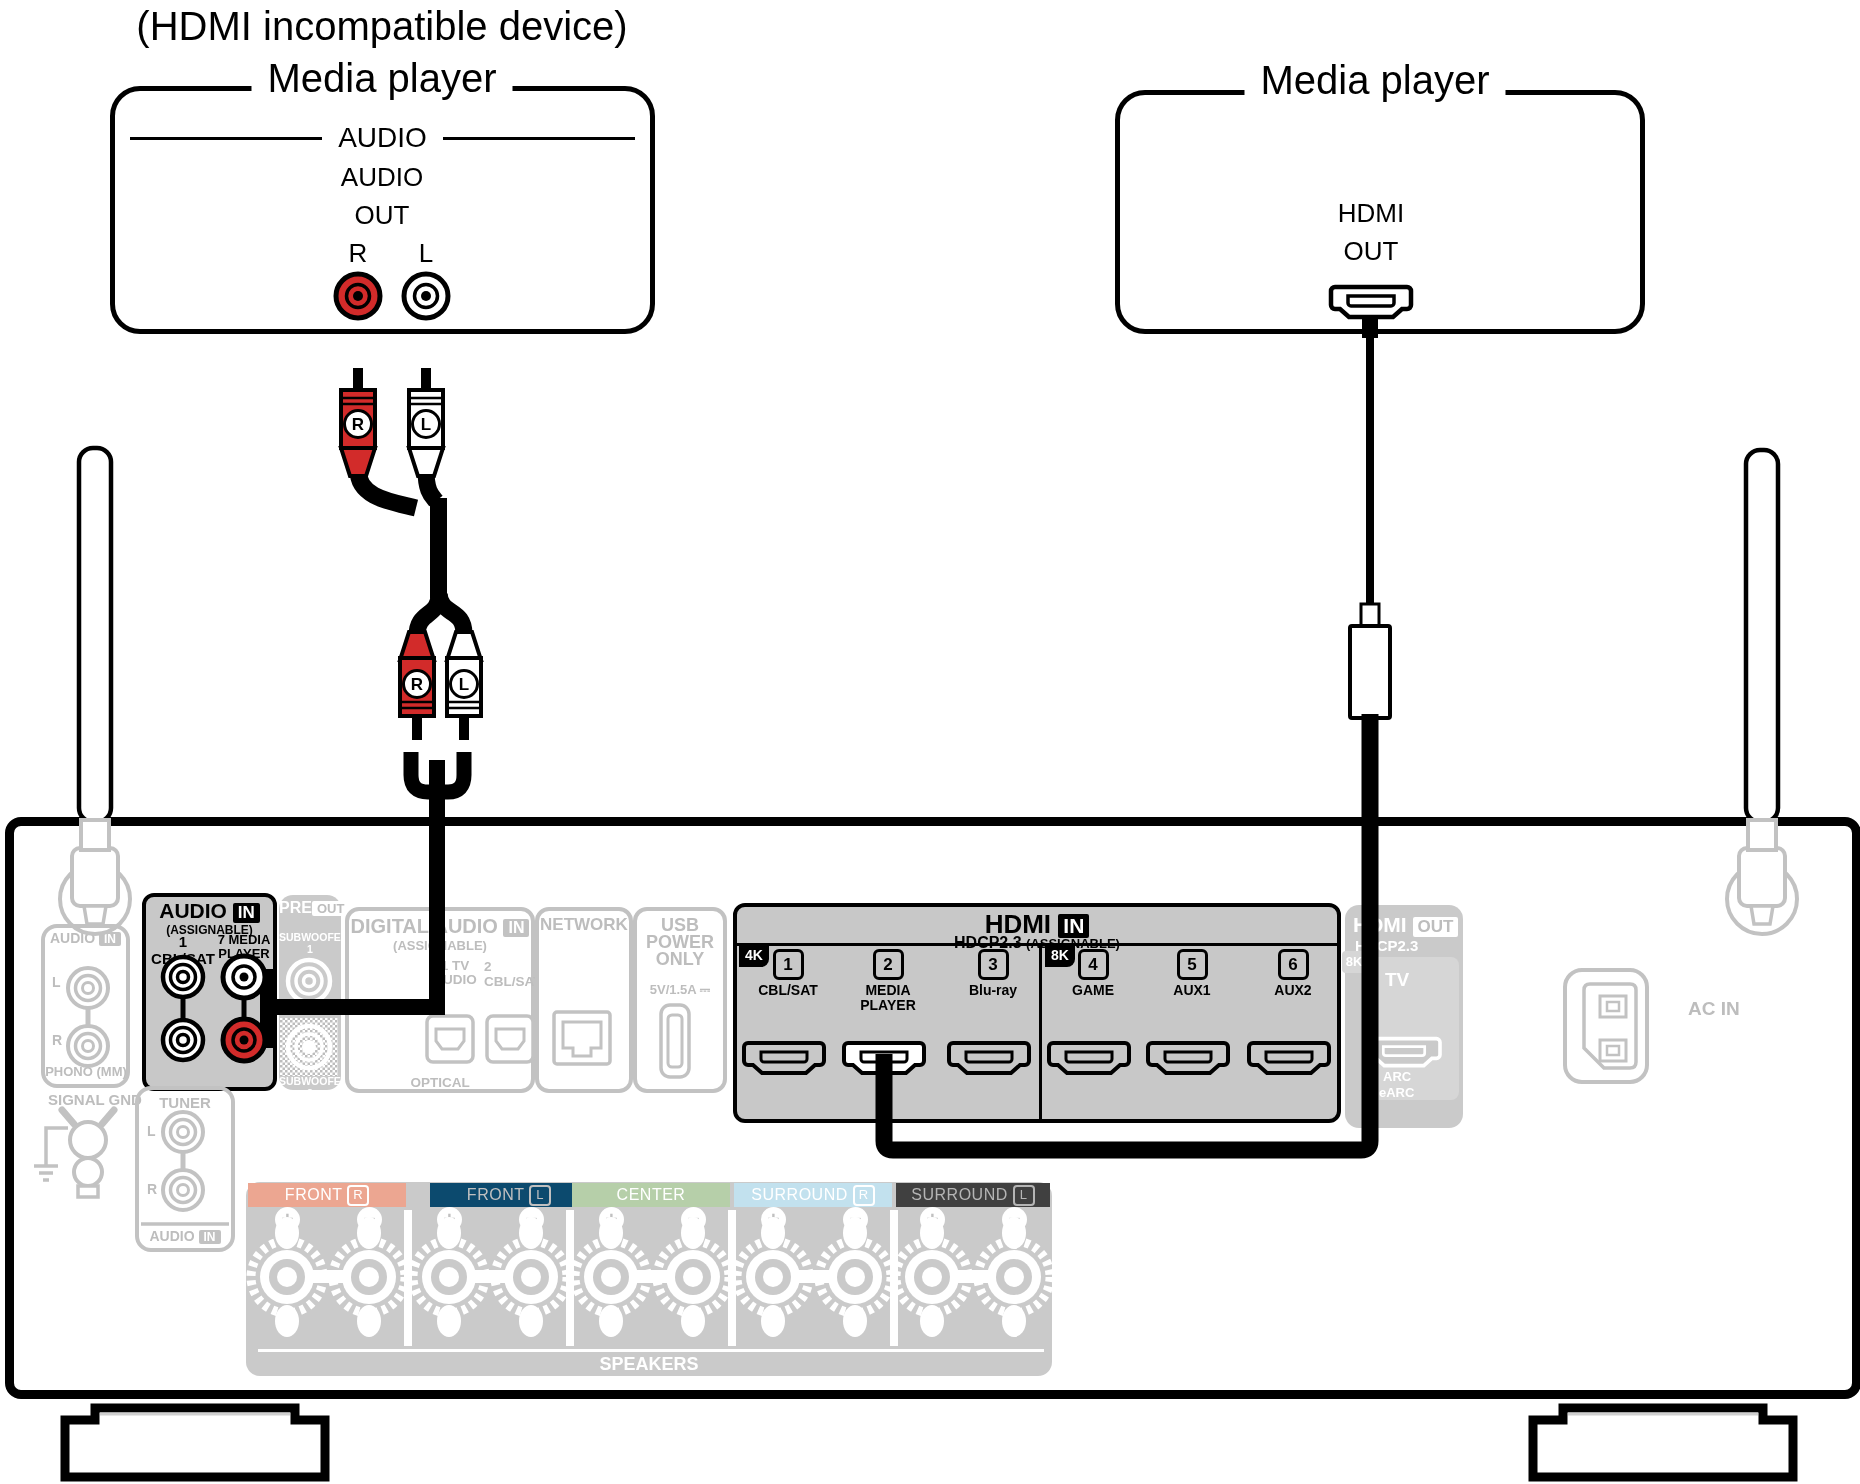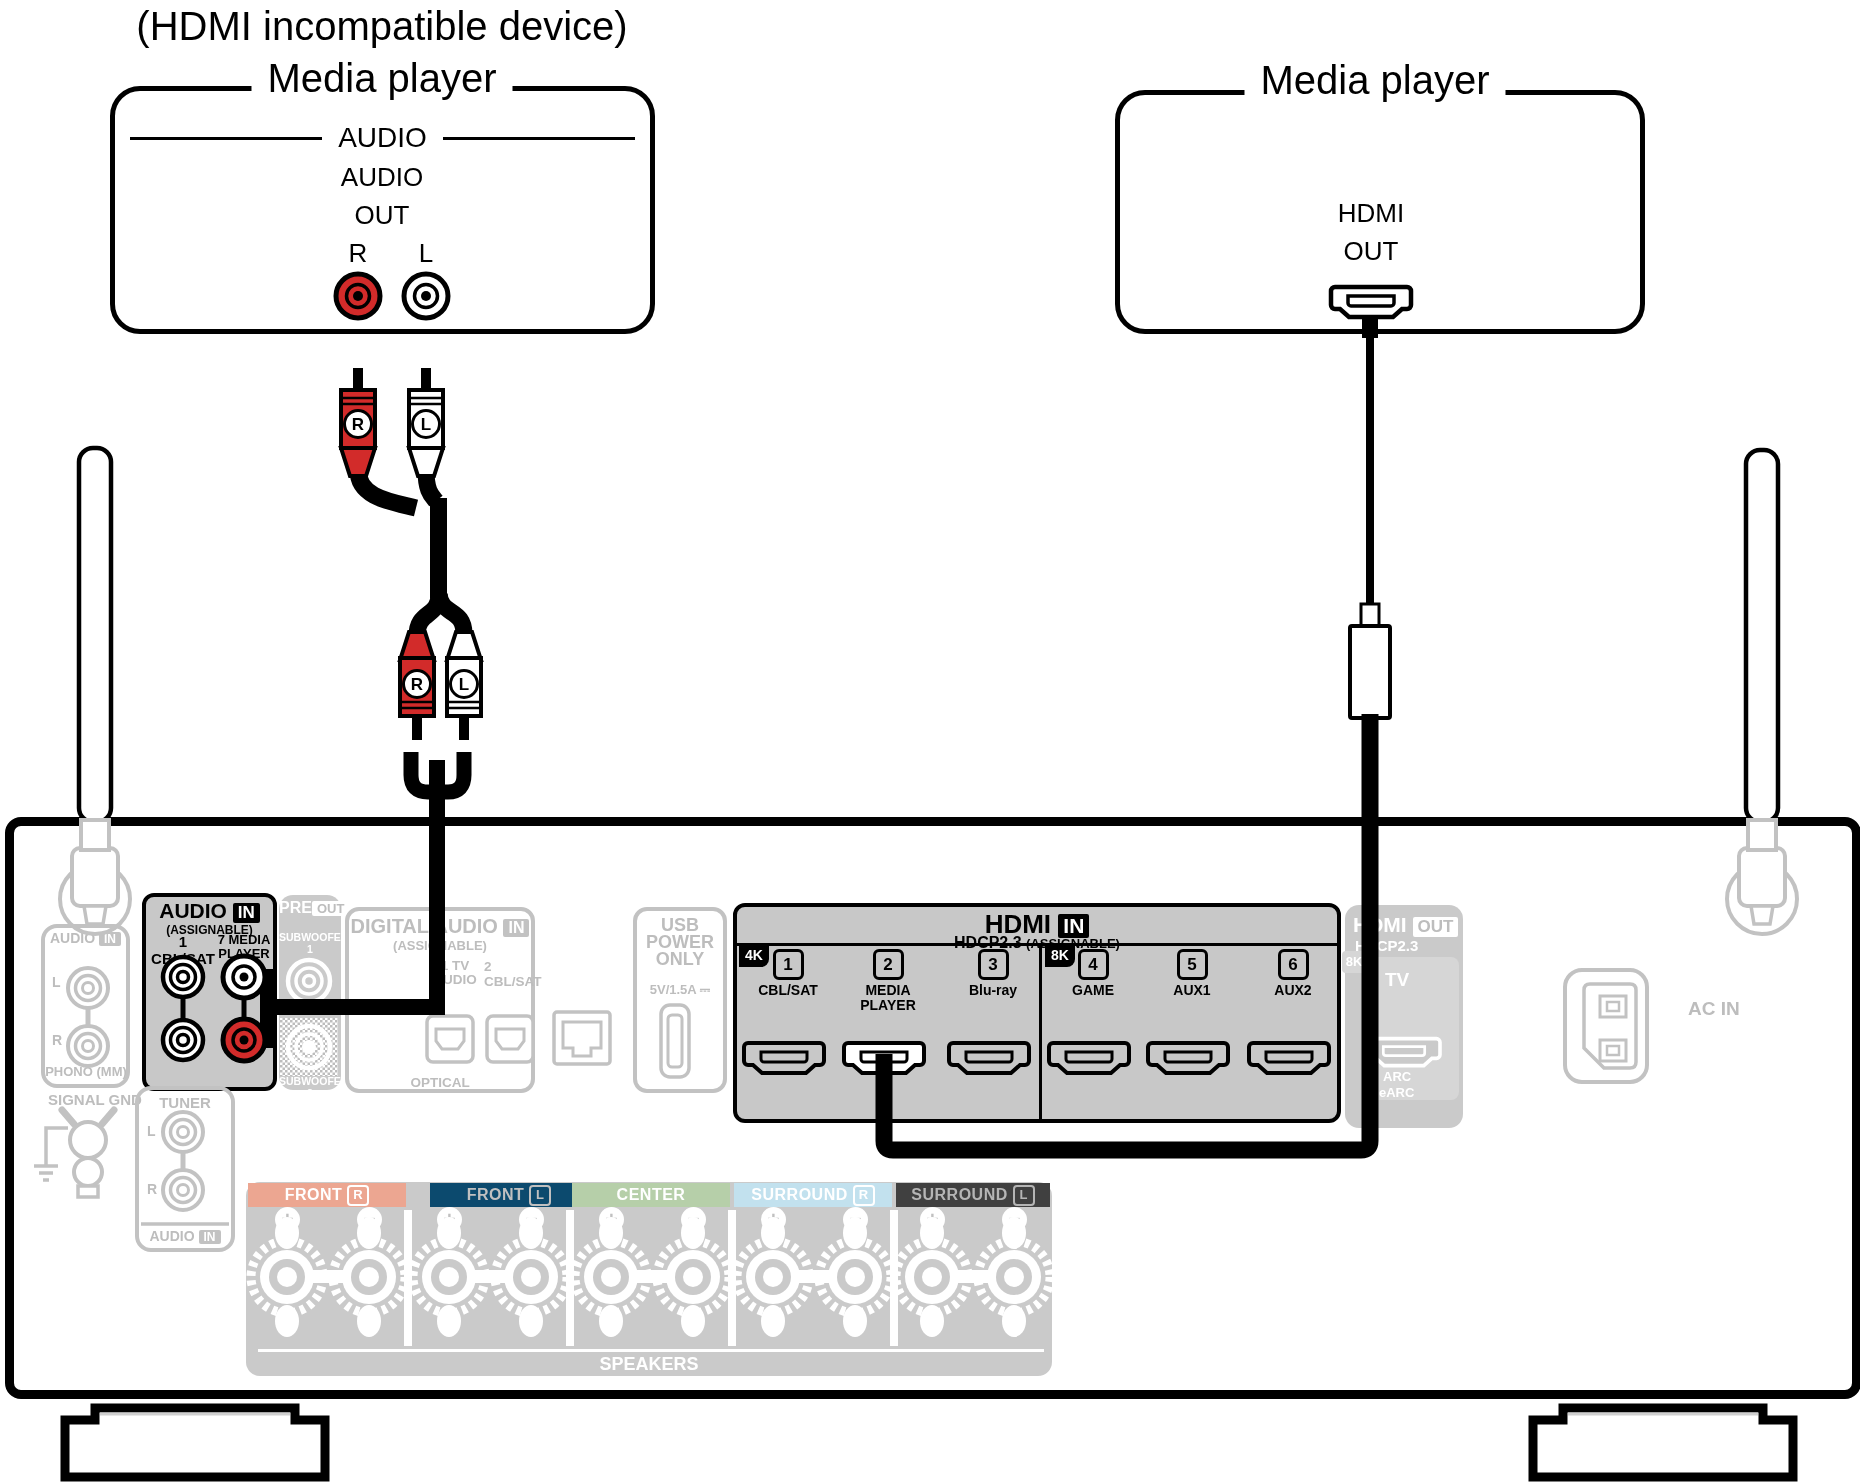--- a/index.html
+++ b/index.html
@@ -28,21 +28,21 @@
             border:9px solid #000;border-radius:16px;background:#fff;z-index:1;}
   .graypanel{position:absolute;background:#cacaca;border-radius:14px;z-index:2;}
   .grayoutbox{position:absolute;background:#fff;border:4px solid #c2c2c2;border-radius:14px;z-index:2;}
   .hlbox{position:absolute;background:#c8c8c8;border:4px solid #000;border-radius:12px;z-index:3;}
   .numbox{display:inline-block;width:25px;height:25px;border:3px solid #000;border-radius:6px;
           font-size:17px;font-weight:bold;line-height:25px;text-align:center;color:#000;background:transparent;}
   .portcol{position:absolute;width:110px;text-align:center;}
   .portlbl{font-size:14px;font-weight:bold;line-height:15px;color:#000;margin-top:3px;}
   
   .sphead{position:absolute;top:1183px;height:24px;line-height:24px;text-align:center;
-          font-size:16px;font-weight:bold;letter-spacing:.5px;z-index:3;white-space:nowrap;}
+          font-size:16px;font-weight:normal;letter-spacing:.5px;z-index:3;white-space:nowrap;}
   .chbadge{display:inline-block;min-width:16px;height:17px;line-height:15px;border:2px solid;
            border-radius:4px;font-size:13px;padding:0 1px;vertical-align:1px;}
   .pm{position:absolute;width:25px;height:25px;border-radius:50%;background:#fff;color:#c0c0c0;
       font-weight:bold;font-size:21px;line-height:23px;text-align:center;z-index:4;}
   .spdivider{position:absolute;width:8px;background:#fff;top:1210px;height:136px;z-index:4;}
   #cable-svg{position:absolute;left:0;top:0;z-index:30;pointer-events:none;}
   .z5{z-index:5;}
 </style>
 </head>
 <body>
@@ -100,20 +100,23 @@
     </div>
     <div class="gt ctr" style="font-size:13px;">(ASSIGNABLE)</div>
     <div class="abs gt ctr" style="left:78px;top:48px;width:56px;font-size:13.5px;line-height:14px;">
       <span>1 TV</span><br>
       <span>AUDIO</span>
     </div>
     <div class="abs gt" style="left:135px;top:48px;font-size:13.5px;">2 CBL/SAT</div>
     <div class="abs gt ctr" style="left:0;top:164px;width:182px;font-size:13.5px;">OPTICAL</div>
   </div>
 
+  <div class="grayoutbox" style="left:535px;top:907px;width:90px;height:178px;">
+    <div class="gt ctr" style="margin-top:4px;font-size:17px;">NETWORK</div>
+  </div>
 
   <div class="grayoutbox" style="left:633px;top:907px;width:86px;height:178px;">
     <div class="gt ctr" style="margin-top:6px;font-size:18px;line-height:17px;">
       <span>USB</span><br>
       <span>POWER</span><br>
       <span>ONLY</span>
     </div>
     <div class="gt ctr" style="margin-top:14px;font-size:13px;">5V/1.5A ⎓</div>
   </div>
 

